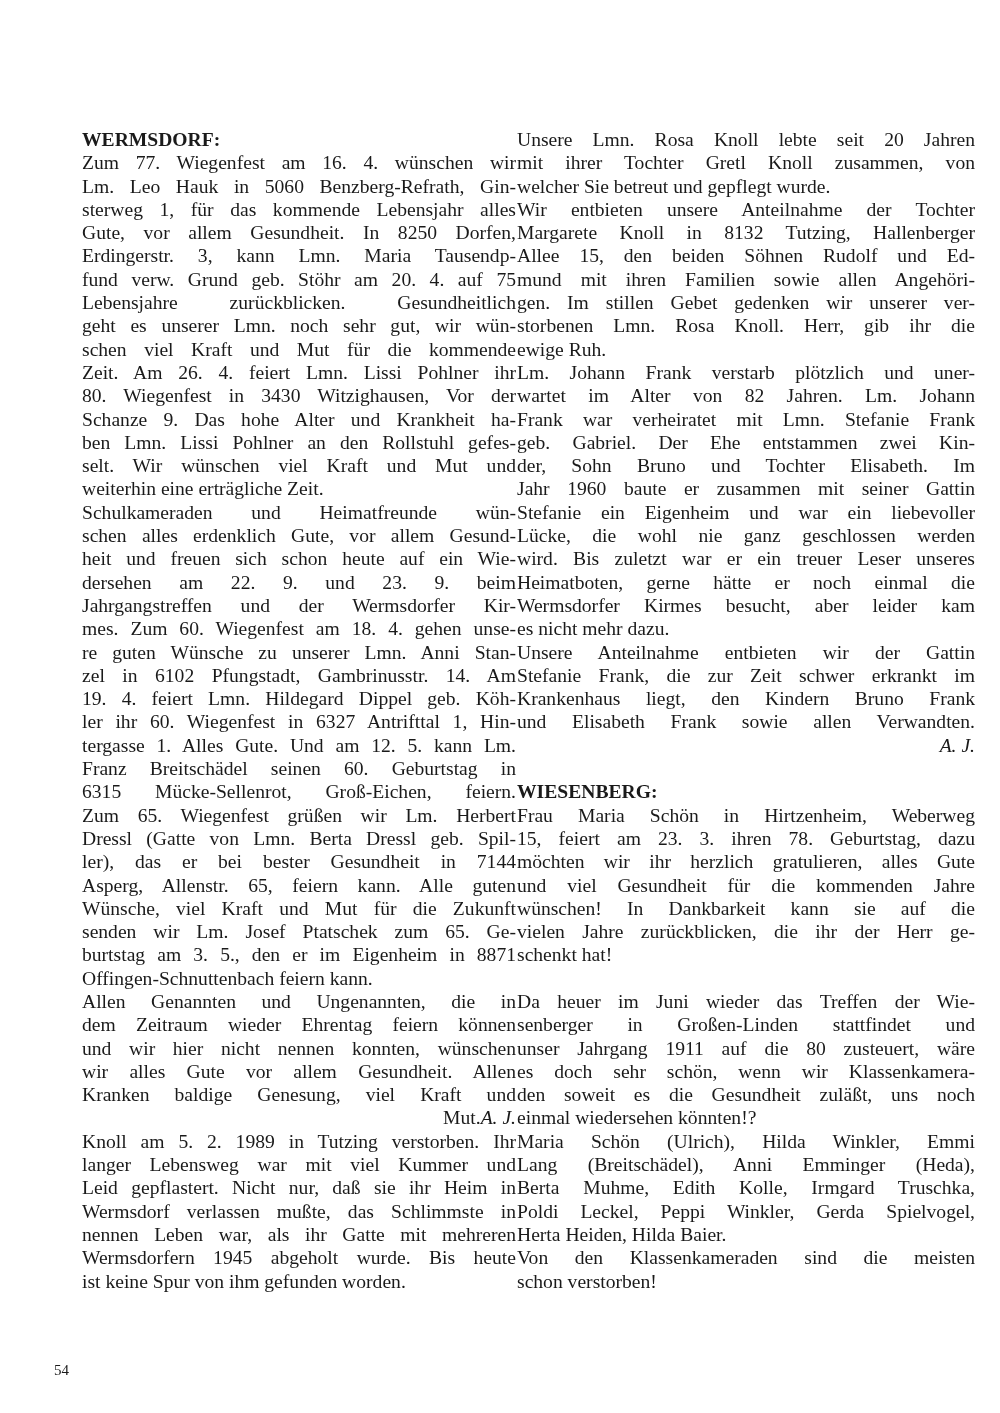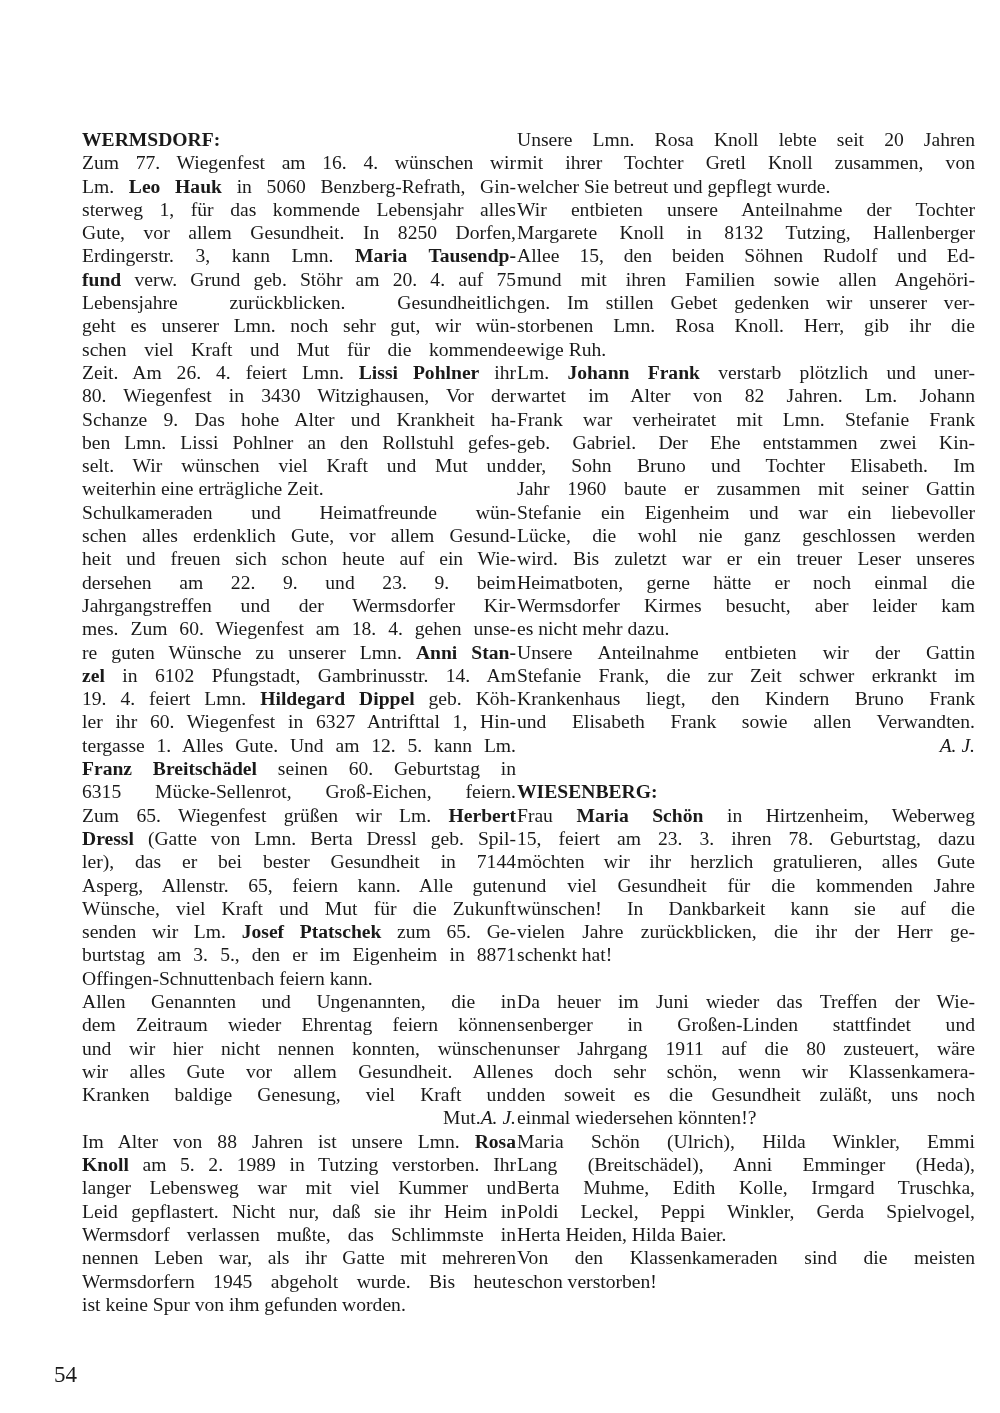--- a/index.html
+++ b/index.html
@@ -7,22 +7,22 @@
          font-family: "Liberation Serif", "DejaVu Serif", serif; color: #1a1a1a; }
   .col { position: absolute; top: 128px; }
   #col-left { left: 40px; width: 434px; margin-left: 42px; }
   #col-right { left: 517px; width: 458px; }
   .line { height: 23.3px; line-height: 23.3px; font-size: 19.6px; white-space: nowrap;
           text-align: justify; text-align-last: justify; letter-spacing: 0; }
   .line.last { text-align-last: left; }
   .line.right { text-align: right; text-align-last: right; font-style: italic; }
   .line.blank { }
   .line.heading { font-weight: bold; text-align-last: left; }
-  b { font-weight: bold; }
-  #page-number { position: absolute; left: 54px; top: 1362px; font-size: 23px; }
+  b { font-weight: normal; }
+  #page-number { position: absolute; left: 54px; top: 1362px; font-size: 15px; }
 </style>
 </head>
 <body>
 
 <div id="col-left" class="col">
     <div class="line heading">WERMSDORF:</div>
     <div class="line">Zum 77. Wiegenfest am 16. 4. wünschen wir</div>
     <div class="line">Lm. <b>Leo Hauk</b> in 5060 Benzberg-Refrath, Gin-</div>
     <div class="line">sterweg 1, für das kommende Lebensjahr alles</div>
     <div class="line">Gute, vor allem Gesundheit. In 8250 Dorfen,</div>
@@ -60,21 +60,20 @@
     <div class="line last">Offingen-Schnuttenbach feiern kann.</div>
     <div class="line">Allen Genannten und Ungenannten, die in</div>
     <div class="line">dem Zeitraum wieder Ehrentag feiern können</div>
     <div class="line">und wir hier nicht nennen konnten, wünschen</div>
     <div class="line">wir alles Gute vor allem Gesundheit. Allen</div>
     <div class="line">Kranken baldige Genesung, viel Kraft und</div>
     <div class="line last" style="display: flex; justify-content: flex-end;">
       <span>Mut.</span>
       <span style="font-style: italic;">A. J.</span>
     </div>
-    <div class="line">Im Alter von 88 Jahren ist unsere Lmn. <b>Rosa</b></div>
     <div class="line"><b>Knoll</b> am 5. 2. 1989 in Tutzing verstorben. Ihr</div>
     <div class="line">langer Lebensweg war mit viel Kummer und</div>
     <div class="line">Leid gepflastert. Nicht nur, daß sie ihr Heim in</div>
     <div class="line">Wermsdorf verlassen mußte, das Schlimmste in</div>
     <div class="line">nennen Leben war, als ihr Gatte mit mehreren</div>
     <div class="line">Wermsdorfern 1945 abgeholt wurde. Bis heute</div>
     <div class="line last">ist keine Spur von ihm gefunden worden.</div>
   </div>
 <div id="col-right" class="col">
     <div class="line">Unsere Lmn. Rosa Knoll lebte seit 20 Jahren</div>

